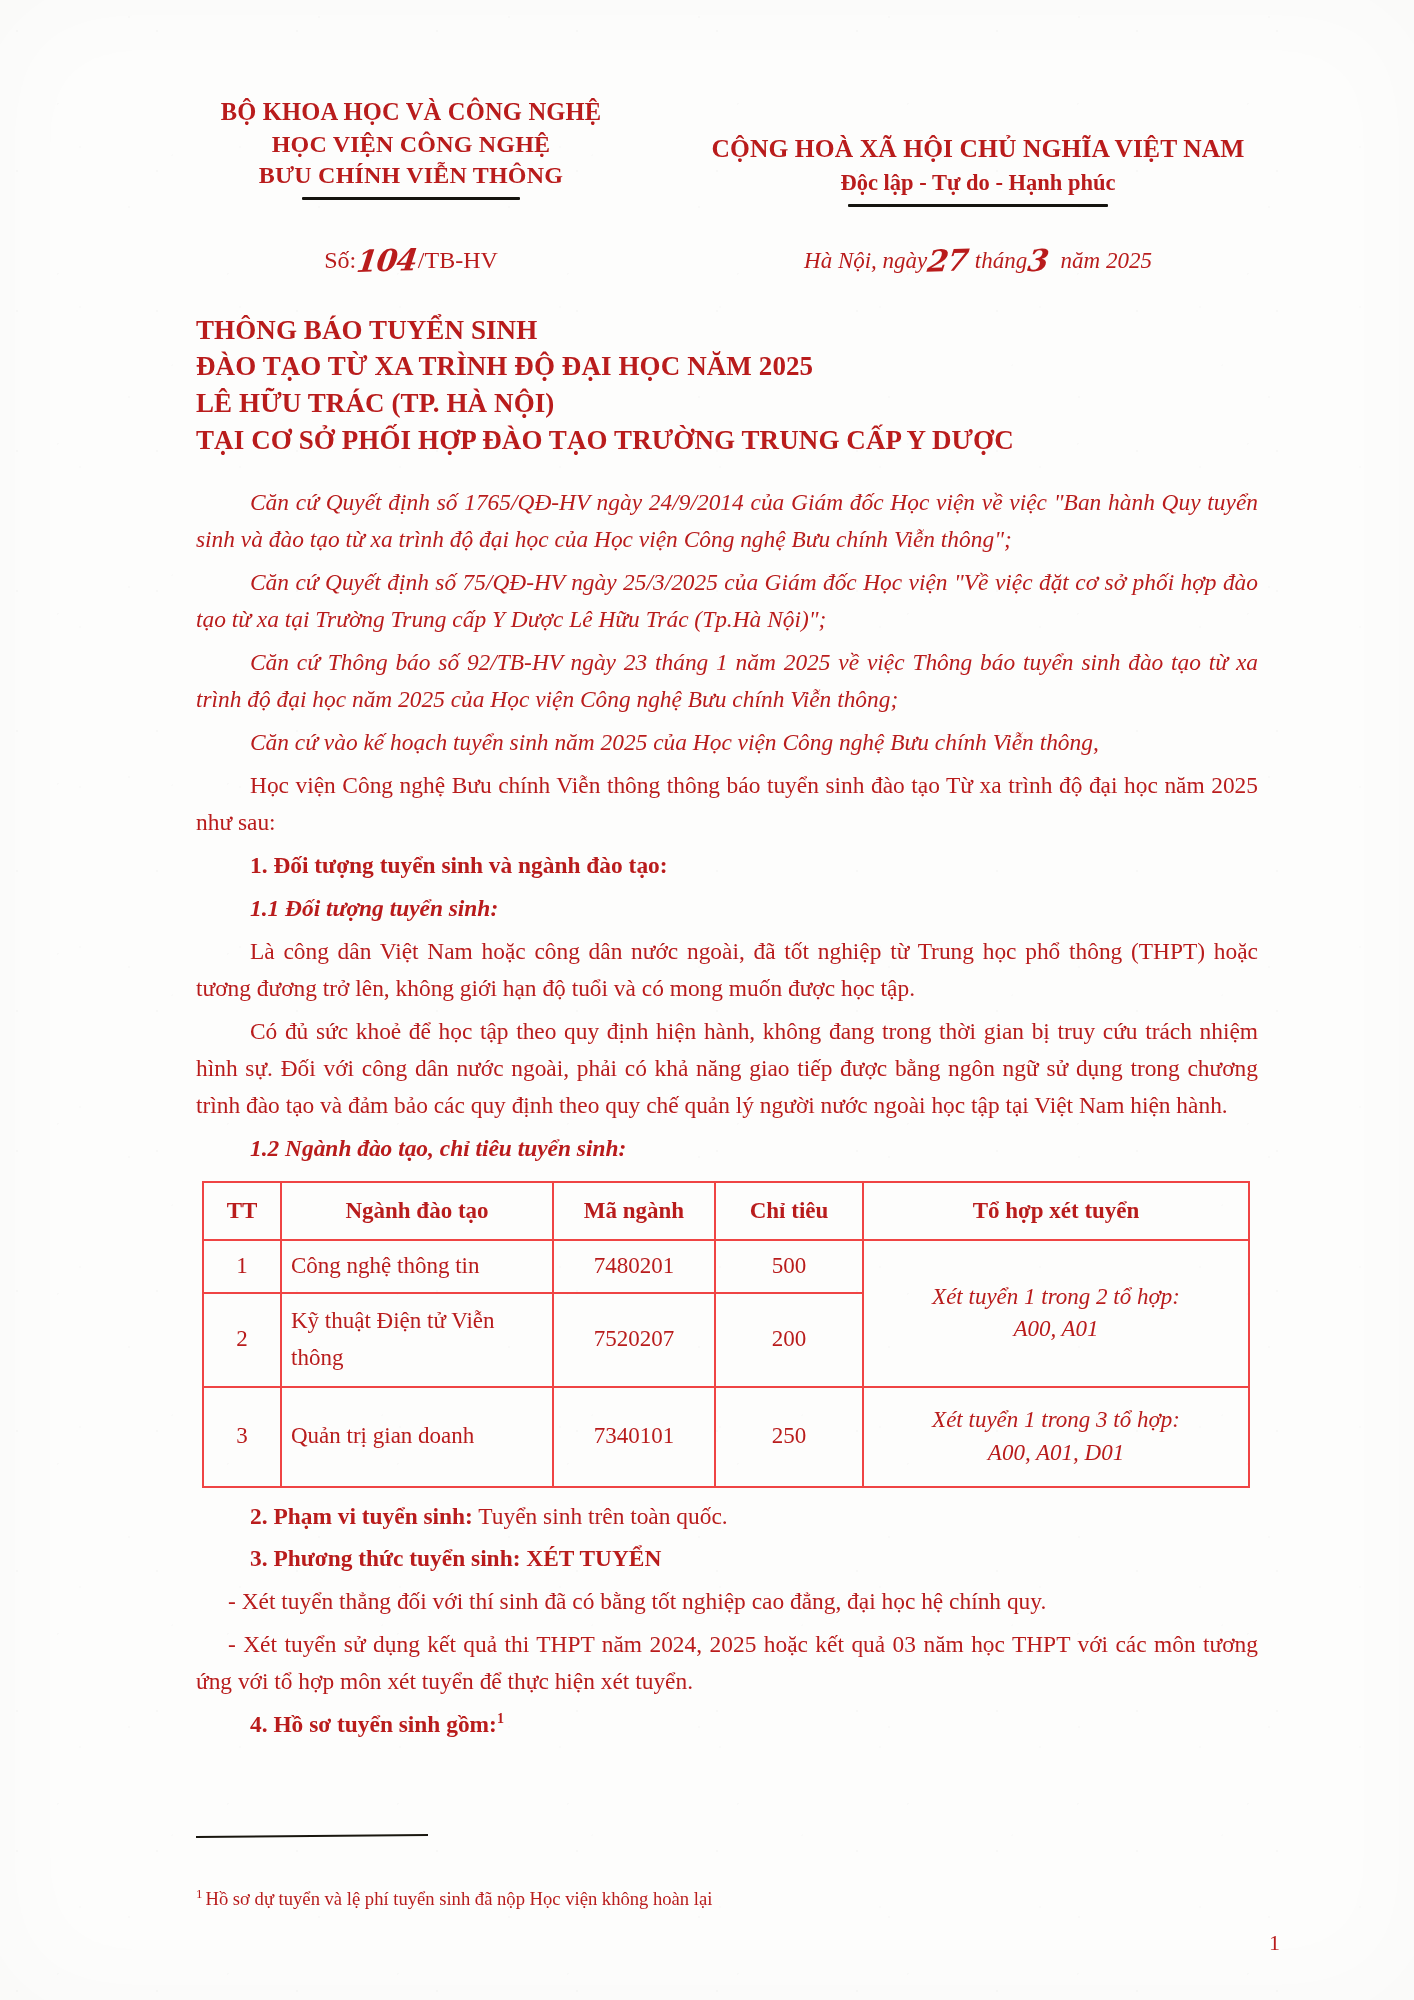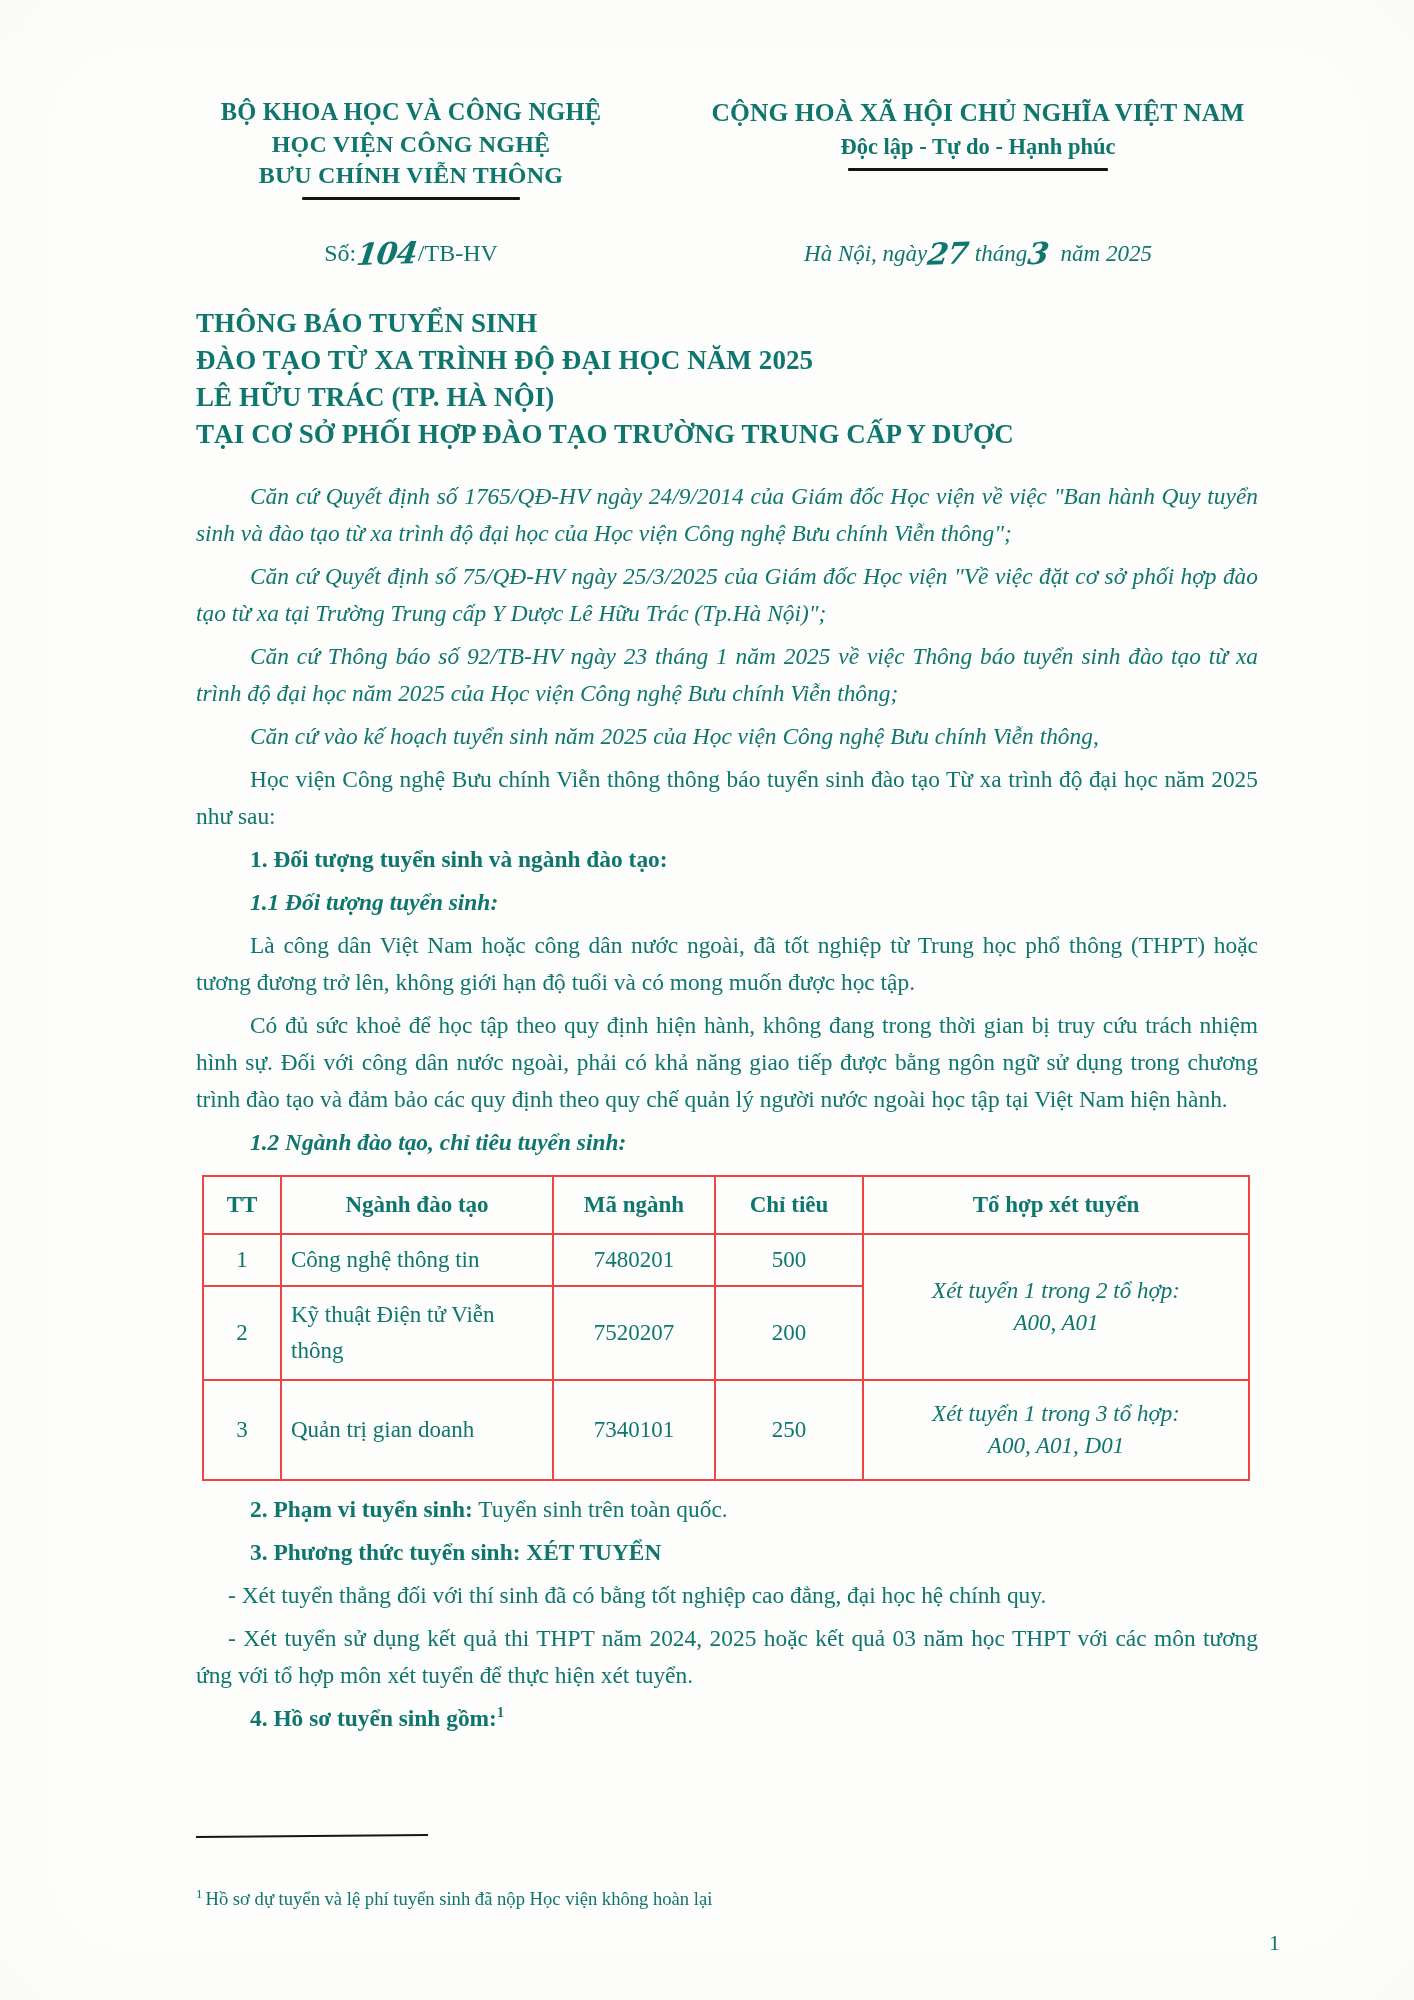--- a/index.html
+++ b/index.html
@@ -7,21 +7,21 @@
     margin: 0;
     padding: 0;
     background: #ffffff;
   }
   .page {
     position: relative;
     width: 1414px;
     height: 2000px;
     margin: 0 auto;
     background: #fdfdfc;
-    color: #0f766e;
+    color: #b91c1c;
     font-family: "Liberation Serif", "DejaVu Serif", serif;
     overflow: hidden;
     box-sizing: border-box;
     
     box-shadow: inset 0 0 120px rgba(0,0,0,0.018);
     padding-left: 8px;
   }
 
   
   .grain {
@@ -45,21 +45,21 @@
     width: 1062px;
   }
 
   
   .letterhead {
     display: flex;
     align-items: flex-start;
     justify-content: space-between;
   }
   .lh-left  { width: 430px; text-align: center; }
-  .lh-right { width: 560px; text-align: center; margin-left: 10px;}
+  .lh-right { width: 560px; text-align: center; margin-left: 10px; margin-top: 36px;}
 
   .org-line {
     font-weight: bold;
     font-size: 24.5px;
     line-height: 1.33;
     letter-spacing: .2px;
     white-space: nowrap;
   }
   .org-line.sm { font-size: 24px; }
   .nation-line {

